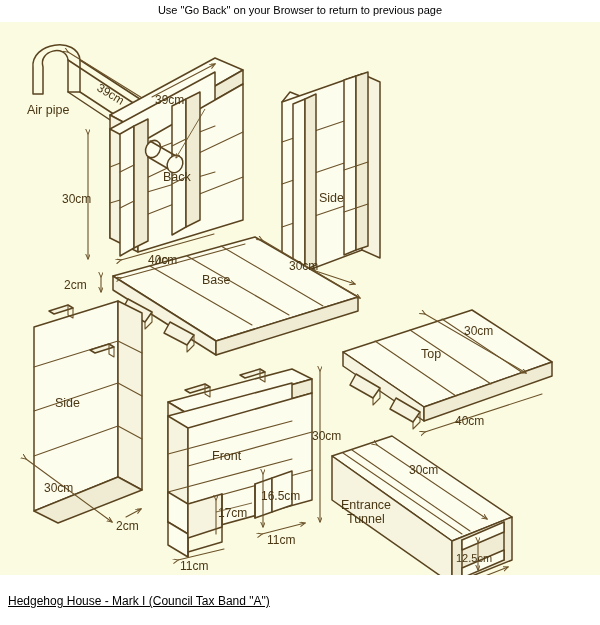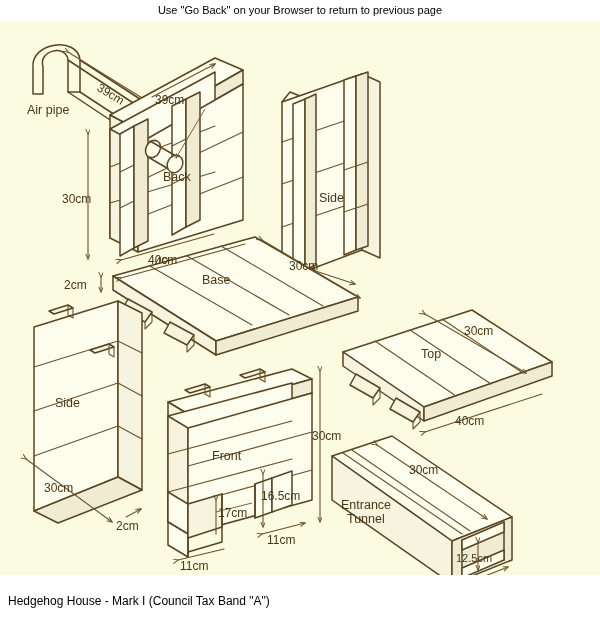--- a/index.html
+++ b/index.html
@@ -49,20 +49,21 @@
     height: 553px;
   }
   #caption {
     position: absolute;
     left: 8px;
     top: 594px;
     font-size: 12px;
     color: #000000;
     font-family: "Liberation Sans", sans-serif;
     white-space: nowrap;
+    text-decoration: underline;
   }
   .ink {
     fill: none;
     stroke: #5a4420;
     stroke-width: 1.5;
     stroke-linejoin: round;
     stroke-linecap: round;
   }
   .ink-thin {
     fill: none;

